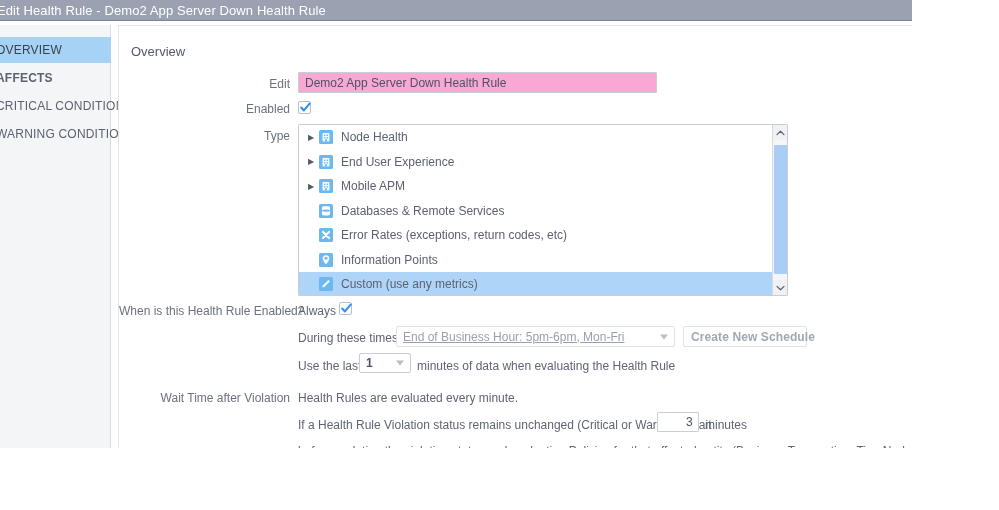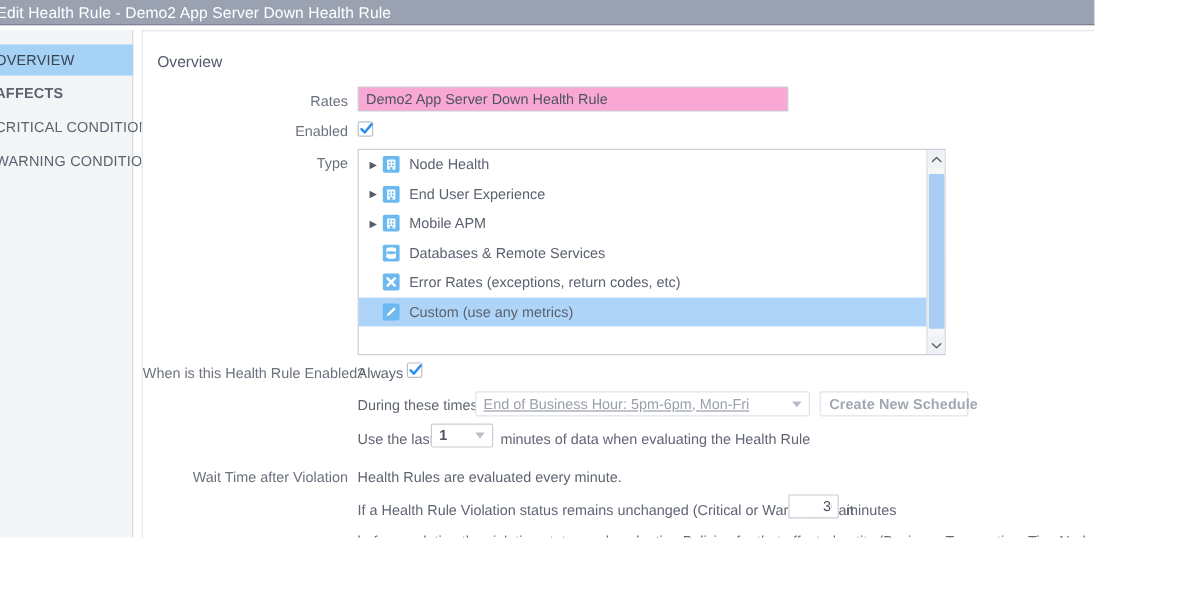--- a/index.html
+++ b/index.html
@@ -330,21 +330,21 @@
       </div>
       <div class="side-item" style="top:96px;">
         <span>WARNING CONDITION</span>
       </div>
     </div>
 
     <div class="content">
 
       <div class="section-title">Overview</div>
 
-      <div class="flabel" style="left:0px; top:51px; width:171px;">Rates</div>
+      <div class="flabel" style="left:0px; top:51px; width:171px;">Edit</div>
       <input class="name-input" type="text" value="Demo2 App Server Down Health Rule" style="">
 
       <div class="flabel" style="left:0px; top:76px; width:171px;">Enabled</div>
       <div class="cbox" style="left:179px; top:75px;">
         <svg width="13" height="13" viewBox="0 0 13 13">
           <path d="M2.2 6.6 L4.9 9.4 L10.6 2.6" stroke="#2f90ea" stroke-width="2.1" fill="none" stroke-linecap="round" stroke-linejoin="round"></path>
         </svg>
       </div>
 
       <div class="flabel" style="left:0px; top:103px; width:171px;">Type</div>
@@ -418,20 +418,31 @@
             <div class="arrow blank">▶</div>
             <div class="ico">
               <svg width="16" height="16" viewBox="0 0 16 16">
                 <rect x="1" y="1" width="14" height="14" rx="1.5" fill="#6bb9f0"></rect>
                 <path d="M5 5 L11 11 M11 5 L5 11" stroke="#ffffff" stroke-width="2.2" stroke-linecap="round"></path>
               </svg>
             </div>
             <div class="lbl">Error Rates (exceptions, return codes, etc)</div>
           </div>
 
+          <div class="list-row">
+            <div class="arrow blank">▶</div>
+            <div class="ico">
+              <svg width="16" height="16" viewBox="0 0 16 16">
+                <rect x="1" y="1" width="14" height="14" rx="1.5" fill="#6bb9f0"></rect>
+                <path d="M8 3.2 C5.9 3.2 4.6 4.6 4.6 6.3 C4.6 8.4 8 12.6 8 12.6 C8 12.6 11.4 8.4 11.4 6.3 C11.4 4.6 10.1 3.2 8 3.2 Z" fill="#ffffff"></path>
+                <circle cx="8" cy="6.3" r="1.5" fill="#6bb9f0"></circle>
+              </svg>
+            </div>
+            <div class="lbl">Information Points</div>
+          </div>
 
           <div class="list-row sel">
             <div class="arrow blank">▶</div>
             <div class="ico">
               <svg width="16" height="16" viewBox="0 0 16 16">
                 <rect x="1" y="1" width="14" height="14" rx="1.5" fill="#6bb9f0"></rect>
                 <path d="M4.2 11.6 L5.1 9.3 L10.4 4.0 L11.8 5.4 L6.5 10.7 Z" fill="#ffffff"></path>
               </svg>
             </div>
             <div class="lbl">Custom (use any metrics)</div>

